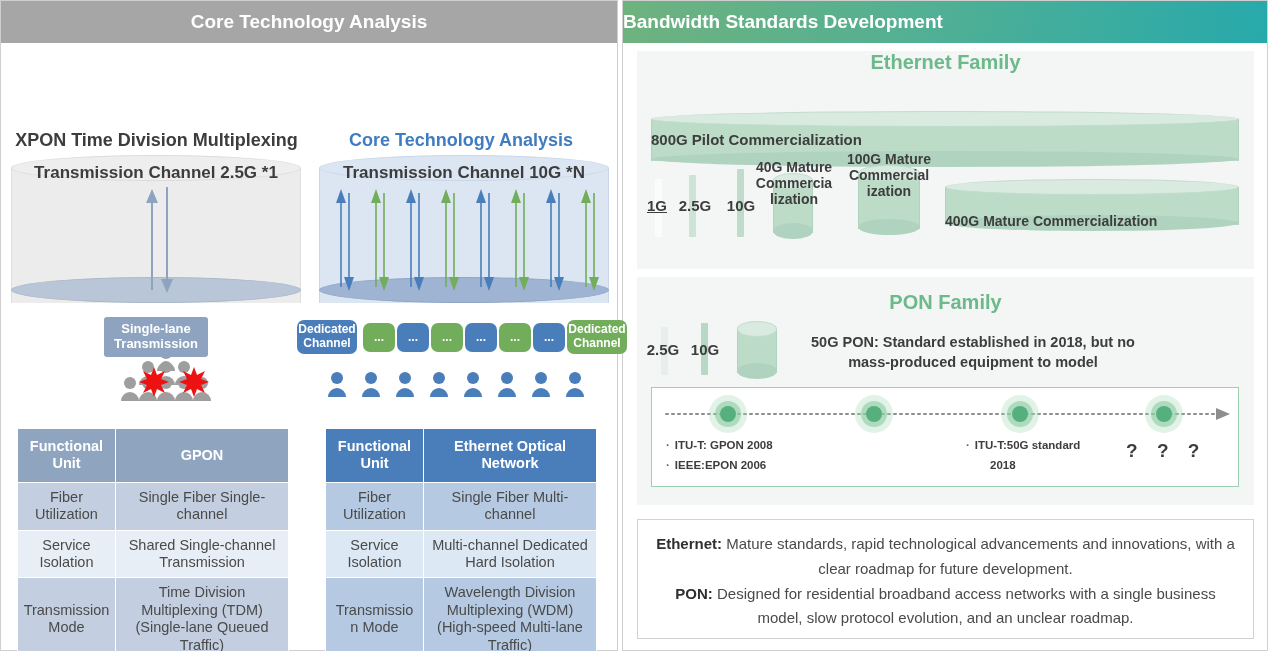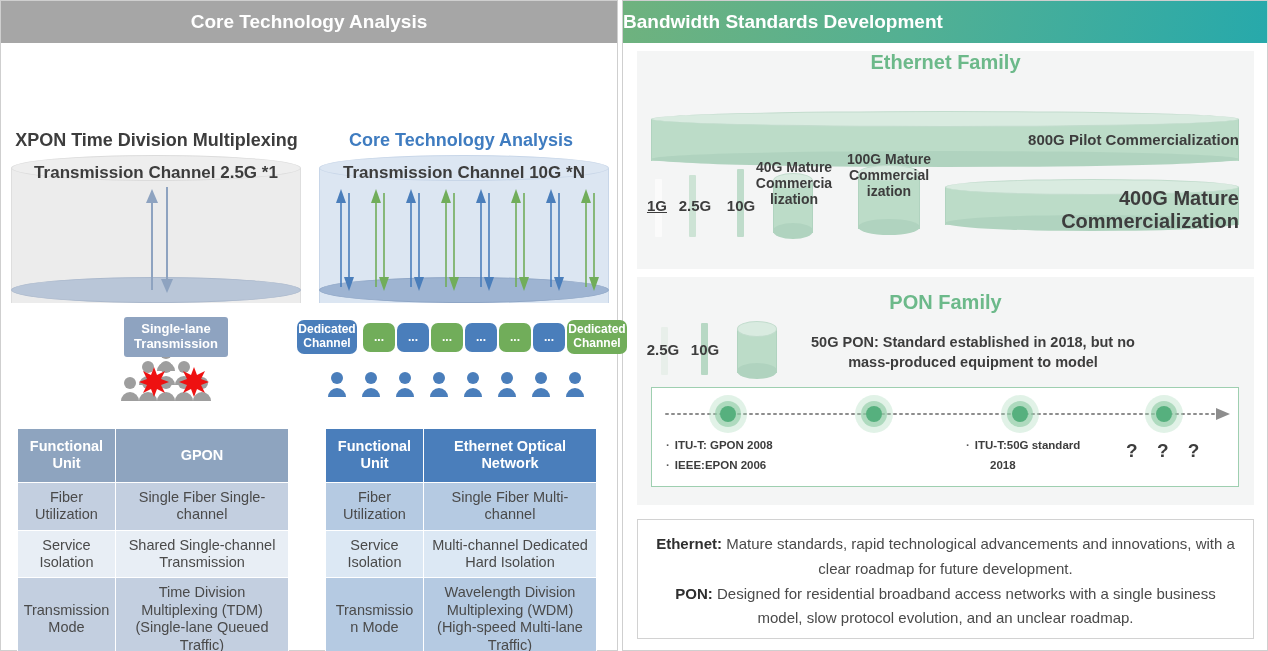--- a/index.html
+++ b/index.html
@@ -89,21 +89,21 @@
   .sec-title { width:100%; text-align:center; font-size:20px; font-weight:bold;
     color:#6cb98a; }
 
   .mcyl { position:absolute; }
   .mcyl .t { position:absolute; left:0; top:0; width:100%; height:16px;
     border-radius:50%; background:#d9ebe0; border:1px solid #c2dccd; }
   .mcyl .m { position:absolute; left:0; top:8px; width:100%;
     background:#bcdcc8; border-left:1px solid #b0d3bf; border-right:1px solid #b0d3bf; }
   .mcyl .b { position:absolute; left:0; width:100%; height:16px;
     border-radius:50%; background:#b0d3bf; }
-  .mcyl .lbl { position:absolute; left:0; width:100%; text-align:right;
+  .mcyl .lbl { position:absolute; left:0; width:100%; text-align:left;
     font-weight:bold; color:#3d3d3d; z-index:3; }
 
   .tickbar { position:absolute; width:7px; border-radius:1px; }
   .spd-lbl { position:absolute; font-size:15px; font-weight:bold; color:#3d3d3d;
     text-align:center; z-index:4; }
   .stack-lbl { position:absolute; font-size:14px; font-weight:bold; color:#3d3d3d;
     text-align:center; line-height:1.15; z-index:5; }
 
   .pon-note { position:absolute; font-size:14.5px; font-weight:bold; color:#3d3d3d;
     text-align:center; line-height:1.35; }
@@ -144,21 +144,21 @@
         <div class="cap-label">Transmission Channel 2.5G *1</div>
         <svg class="arrows-svg" width="290" height="165">
           <g stroke="#8ea3c0" stroke-width="2" fill="none">
             <line x1="141" y1="135" x2="141" y2="44"></line>
             <line x1="156" y1="32" x2="156" y2="128"></line>
           </g>
           <polygon points="141,34 135,48 147,48" fill="#8ea3c0"></polygon>
           <polygon points="156,138 150,124 162,124" fill="#8ea3c0"></polygon>
         </svg>
       </div>
-      <div class="pill" style="left:103px; top:274px; width:104px;margin-left:20px;">Single-lane Transmission</div>
+      <div class="pill" style="left:103px; top:274px; width:104px;">Single-lane Transmission</div>
 
       <svg class="ppl-svg" style="left:100px; top:302px;" width="130" height="66">
         <g fill="#9e9e9e">
           <circle cx="65" cy="8" r="6"></circle>
             <path d="M56 26 a9 9 0 0 1 18 0 z"></path>
           <circle cx="47" cy="22" r="6"></circle>
             <path d="M38 40 a9 9 0 0 1 18 0 z"></path>
           <circle cx="65" cy="22" r="6"></circle>
             <path d="M56 40 a9 9 0 0 1 18 0 z"></path>
           <circle cx="83" cy="22" r="6"></circle>
@@ -336,21 +336,21 @@
         <div class="m" style="height:56px;"></div>
         <div class="b" style="top:54px;"></div>
         <div class="t"></div>
       </div>
       <div class="stack-lbl" style="left:204px; top:100px; width:96px;">100G Mature Commercial ization</div>
 
       <div class="mcyl" style="left:308px; top:128px; width:294px; height:54px;">
         <div class="m" style="height:38px;"></div>
         <div class="b" style="top:36px;"></div>
         <div class="t"></div>
-        <div class="lbl" style="top:8px; font-size:20px;">400G Mature Commercialization</div>
+        <div class="lbl" style="top:34px; font-size:14px;">400G Mature Commercialization</div>
       </div>
     </div>
 
     <div class="sec sec-pon">
       <div class="sec-title" style="margin-top:14px;">PON Family</div>
 
       <div class="tickbar" style="left:24px; top:50px; height:48px; background:#e8efea;"></div>
       <div class="tickbar" style="left:64px; top:46px; height:52px; background:#b7d8c4;"></div>
       <div class="spd-lbl" style="left:0px;  top:64px; width:52px;">2.5G</div>
       <div class="spd-lbl" style="left:46px; top:64px; width:44px;">10G</div>

